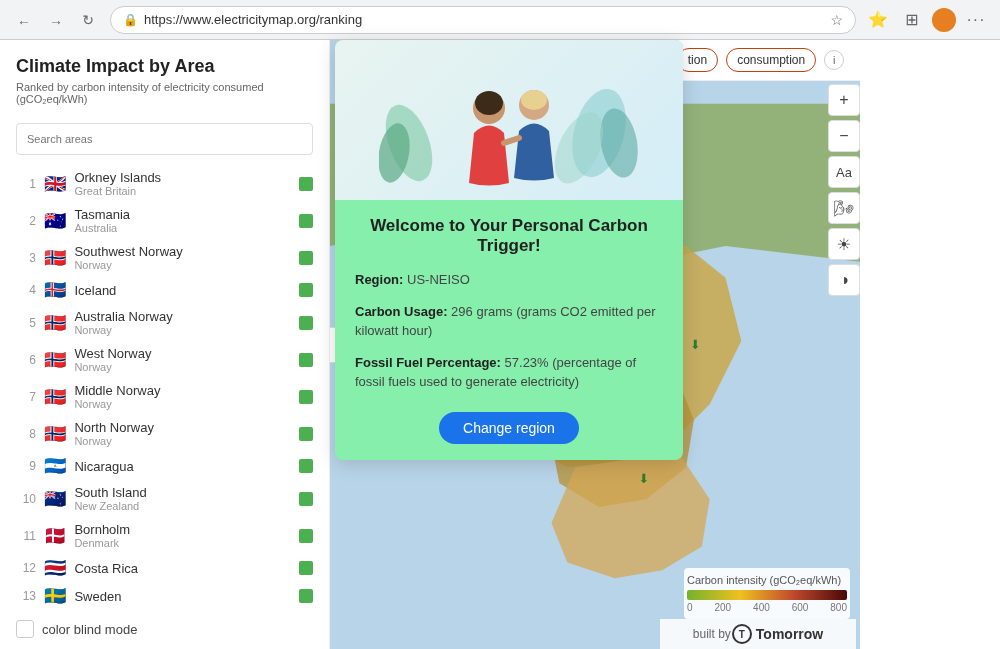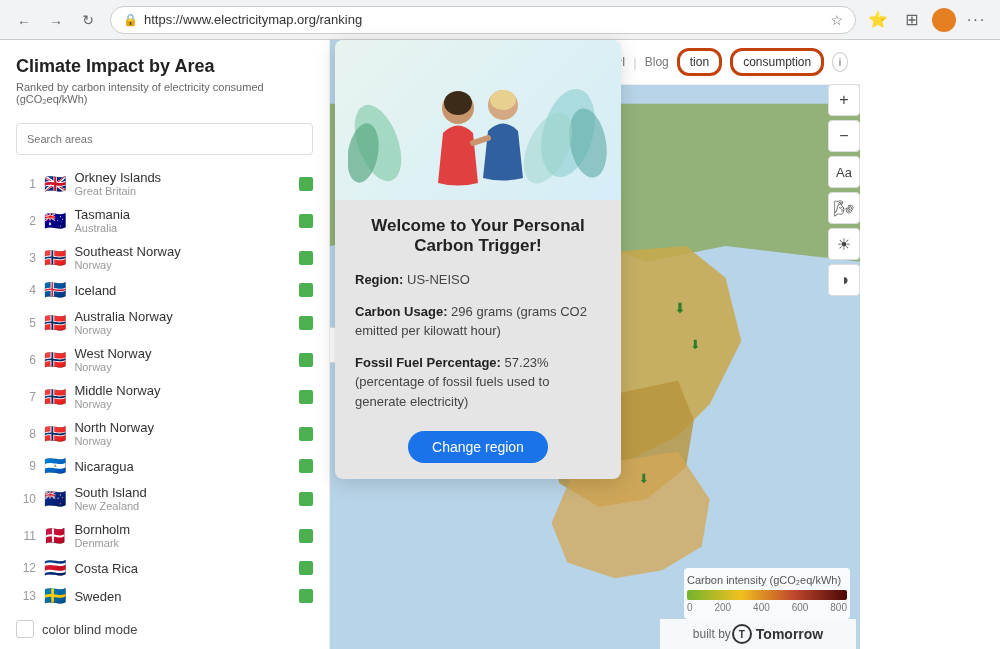--- a/index.html
+++ b/index.html
@@ -25,21 +25,21 @@
       flex: 1; height: 28px; border-radius: 14px; border: 1px solid #ccc;
       background: #fff; display: flex; align-items: center; padding: 0 12px;
       font-size: 13px; color: #333; gap: 6px;
     }
     .lock-icon { color: #666; font-size: 12px; }
     .address-text { flex: 1; }
     .star-btn { color: #666; font-size: 14px; cursor: pointer; }
     .browser-actions { display: flex; gap: 6px; align-items: center; }
     .avatar { width: 24px; height: 24px; border-radius: 50%; background: #e67e22; }
     .header-btn {
-      padding: 4px 10px; border-radius: 12px; border: 3px solid #c2410c;
+      padding: 4px 10px; border-radius: 12px; border: 1px solid #c2410c;
       background: #fff; font-size: 12px; cursor: pointer; color: #333;
     }
     .info-btn {
       width: 20px; height: 20px; border-radius: 50%; border: 1px solid #ccc;
       background: #fff; font-size: 11px; cursor: pointer; display: flex;
       align-items: center; justify-content: center; color: #666;
     }
 
     
     .app-body {
@@ -229,22 +229,22 @@
     .modal-overlay {
       position: absolute;
       top: 0; left: 0; right: 0; bottom: 0;
       z-index: 100;
       pointer-events: none;
     }
     .modal {
       position: absolute;
       top: 40px;
       left: 335px;
-      width: 286px;
-      background: #e5e5e5;
+      width: 348px;
+      background: #86efac;
       border-radius: 8px;
       box-shadow: 0 4px 20px rgba(0,0,0,0.15);
       overflow: hidden;
       pointer-events: all;
     }
     .modal-illustration {
       background: linear-gradient(135deg, #e8f4f0 0%, #d4edf7 100%);
       height: 160px;
       display: flex;
       align-items: center;
@@ -328,21 +328,21 @@
       <div class="rank-info">
         <div class="rank-name">Tasmania</div>
         <div class="rank-country">Australia</div>
       </div>
       <div class="rank-dot" style="background:#4caf50"></div>
     </div>
         <div class="rank-item">
       <span class="rank-num">3</span>
       <span class="flag-emoji">🇳🇴</span>
       <div class="rank-info">
-        <div class="rank-name">Southeast Norway</div>
+        <div class="rank-name">Southwest Norway</div>
         <div class="rank-country">Norway</div>
       </div>
       <div class="rank-dot" style="background:#4caf50"></div>
     </div>
         <div class="rank-item">
       <span class="rank-num">4</span>
       <span class="flag-emoji">🇮🇸</span>
       <div class="rank-info">
         <div class="rank-name">Iceland</div>
 

